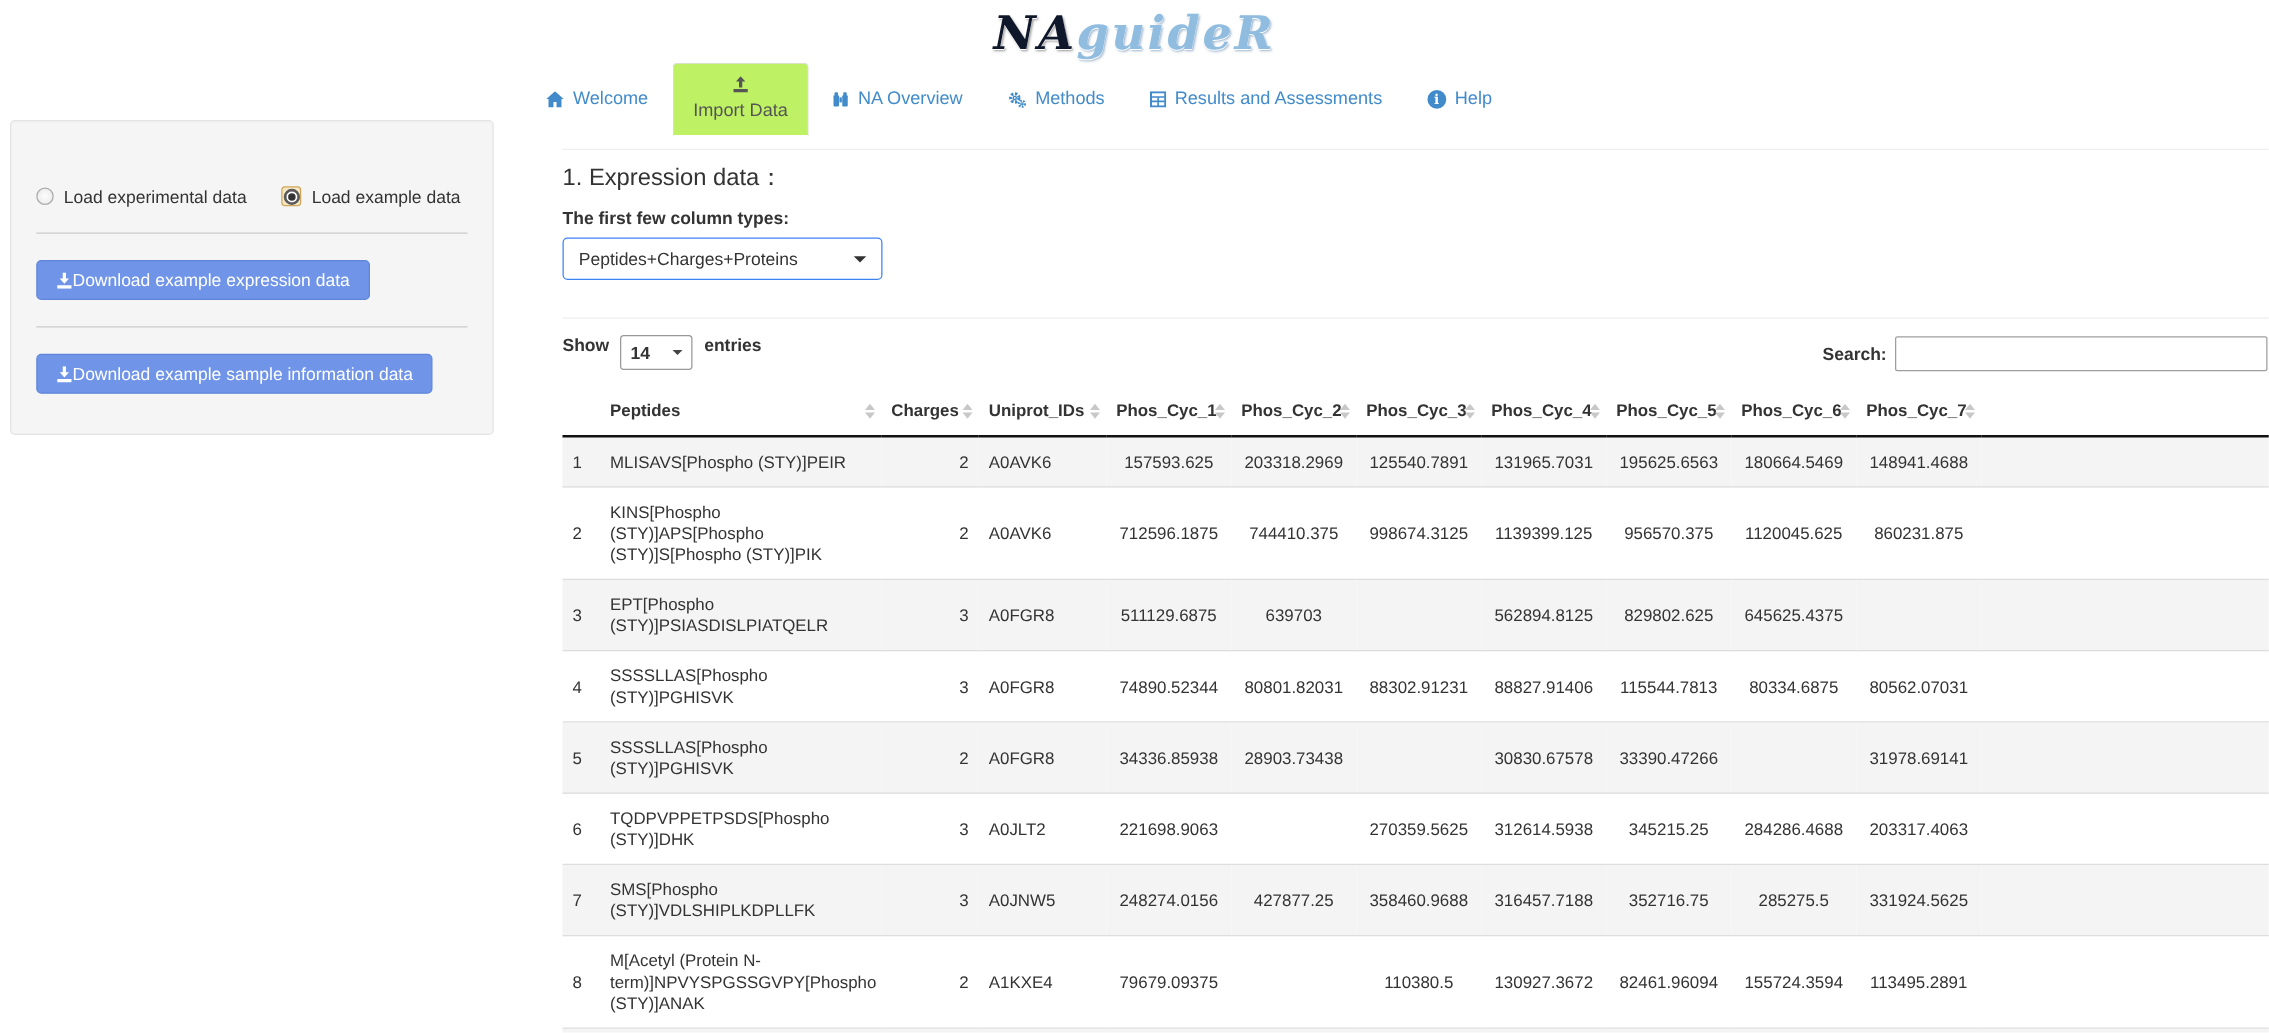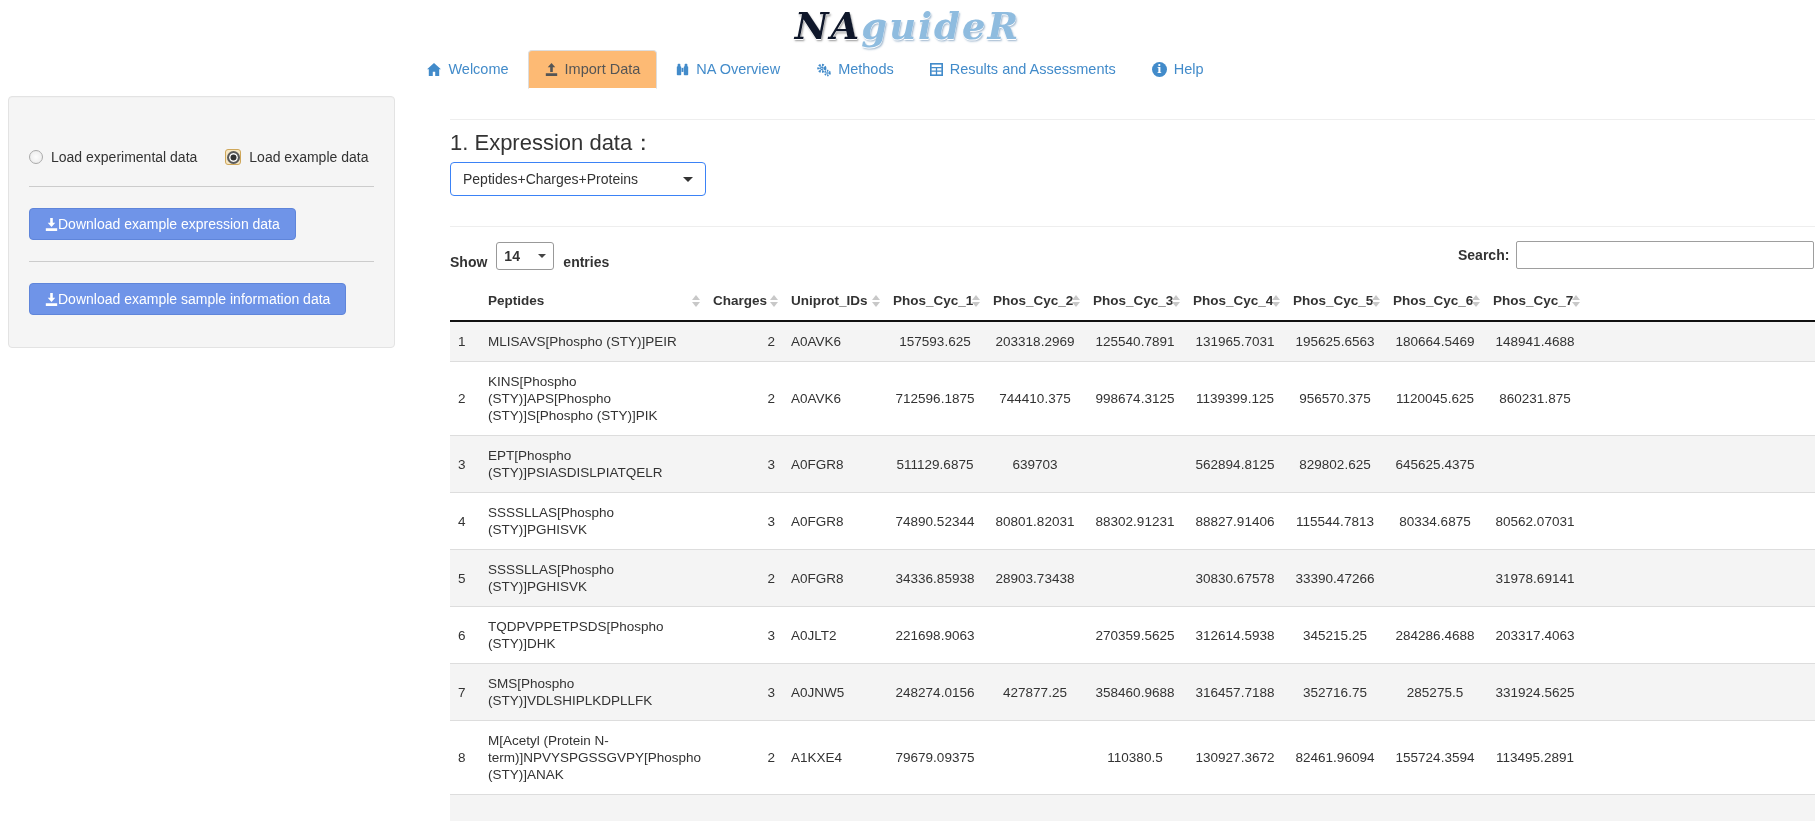--- a/index.html
+++ b/index.html
@@ -12,21 +12,21 @@
         font-size:37px;letter-spacing:2px;line-height:44px;user-select:none;}
   .logo .na{color:#0f172a;text-shadow:0 1px 0 #fff,1px 2px 2px rgba(70,70,70,.55);}
   .logo .gr{color:#8fbcdf;text-shadow:0 1px 0 #fff,1px 2px 2px rgba(90,130,170,.6);}
 
   
   .navwrap{position:absolute;top:50px;left:0;width:100%;display:flex;justify-content:center;}
   .nav{display:flex;transform:translateX(-92px);}
   .tab{display:flex;align-items:center;gap:7px;padding:10px 16px;margin:0 1px;
        color:#428bca;font-size:14.5px;cursor:pointer;border:1px solid transparent;
        border-radius:4px 4px 0 0;line-height:17px;}
-  .tab.active{color:#555;background:#fdba74;border-color:#ddd;border-bottom-color:#fff;}
+  .tab.active{color:#555;background:#bef264;border-color:#ddd;border-bottom-color:#fff;flex-direction:column;}
   .nicon{display:inline-flex;align-items:center;}
   .nicon svg{display:block;}
   .info-i{display:inline-flex;width:15px;height:15px;border-radius:50%;background:#428bca;
           color:#fff;font-size:11px;font-weight:bold;font-family:"DejaVu Serif",serif;
           align-items:center;justify-content:center;}
 
   
   .panel{position:absolute;left:8px;top:96px;width:387px;min-height:252px;box-sizing:border-box;
          background:#f5f5f5;border:1px solid #e3e3e3;border-radius:4px;padding:20px 20px 24px 20px;
          box-shadow:inset 0 1px 1px rgba(0,0,0,.02);}
@@ -43,29 +43,29 @@
          background:#fff;display:block;box-shadow:inset 0 0 0 1.5px #fff, inset 0 0 0 5px #333;}
   .panel hr{border:0;border-top:1px solid #ccc;margin:21px 0 0 0;}
   .dl{display:inline-flex;align-items:center;gap:0;margin-top:21px;height:32px;padding:0 15px;
       background:#6f94e8;border:1px solid #5f85da;border-radius:4px;color:#fff;font-size:14px;
       font-family:inherit;cursor:pointer;}
   .dl svg{display:block;}
 
   
   .main{position:absolute;left:450px;top:89px;width:1365px;}
   .main hr.faint{border:0;border-top:1px solid #eee;margin:30px 0 0 0;}
-  .sec-title{font-size:22px;font-weight:400;color:#333;margin:12px 0 0 0;line-height:22px;}
+  .sec-title{font-size:19px;font-weight:400;color:#333;margin:12px 0 0 0;line-height:22px;}
   .ctl-label{font-weight:700;font-size:14px;margin-top:12px;}
   .select{margin-top:8px;width:256px;height:34px;box-sizing:border-box;border:1px solid #3b82f6;border-radius:4px;
           background:#fff;display:flex;align-items:center;justify-content:space-between;padding:0 12px;
           color:#333;cursor:pointer;}
   .caret{width:0;height:0;border-left:5px solid transparent;border-right:5px solid transparent;
          border-top:5px solid #333;}
   .controls{position:relative;margin-top:13px;height:30px;font-weight:700;color:#333;}
-  .show{display:flex;align-items:flex-end;gap:9px;height:30px;}
+  .show{display:flex;align-items:flex-start;gap:9px;height:30px;}
   .mini-select{width:58px;height:28px;box-sizing:border-box;border:1px solid #999;border-radius:3px;
                background:#fff;display:inline-flex;align-items:center;justify-content:space-between;
                padding:0 7px;cursor:pointer;}
   .mini-select .caret{border-top-width:4px;border-left-width:4px;border-right-width:4px;border-top-color:#444;}
   .search{position:absolute;left:1008px;top:0;display:flex;align-items:center;gap:7px;height:30px;}
   .search input{width:298px;height:28px;box-sizing:border-box;border:1px solid #9e9e9e;border-radius:2px;
                 font-family:inherit;font-size:13.5px;padding:0 6px;}
 
   
   table.dt{margin-top:11px;border-collapse:collapse;table-layout:fixed;width:1515px;font-size:13.5px;}
@@ -180,20 +180,21 @@
           <path d="M1 12.6h14V16H1z"></path>
         </svg>
       </span>
       <span>Download example sample information data</span>
     </button>
 </aside>
 
 <main class="main">
   <hr class="faint">
   <h3 class="sec-title">1. Expression data：</h3>
+  <div class="ctl-label">The first few column types:</div>
   <div class="select">
     <span>Peptides+Charges+Proteins</span>
     <span class="caret"></span>
   </div>
   <hr class="faint">
 
   <div class="controls">
     <div class="show">
       <span>Show</span>
       <span class="mini-select">

